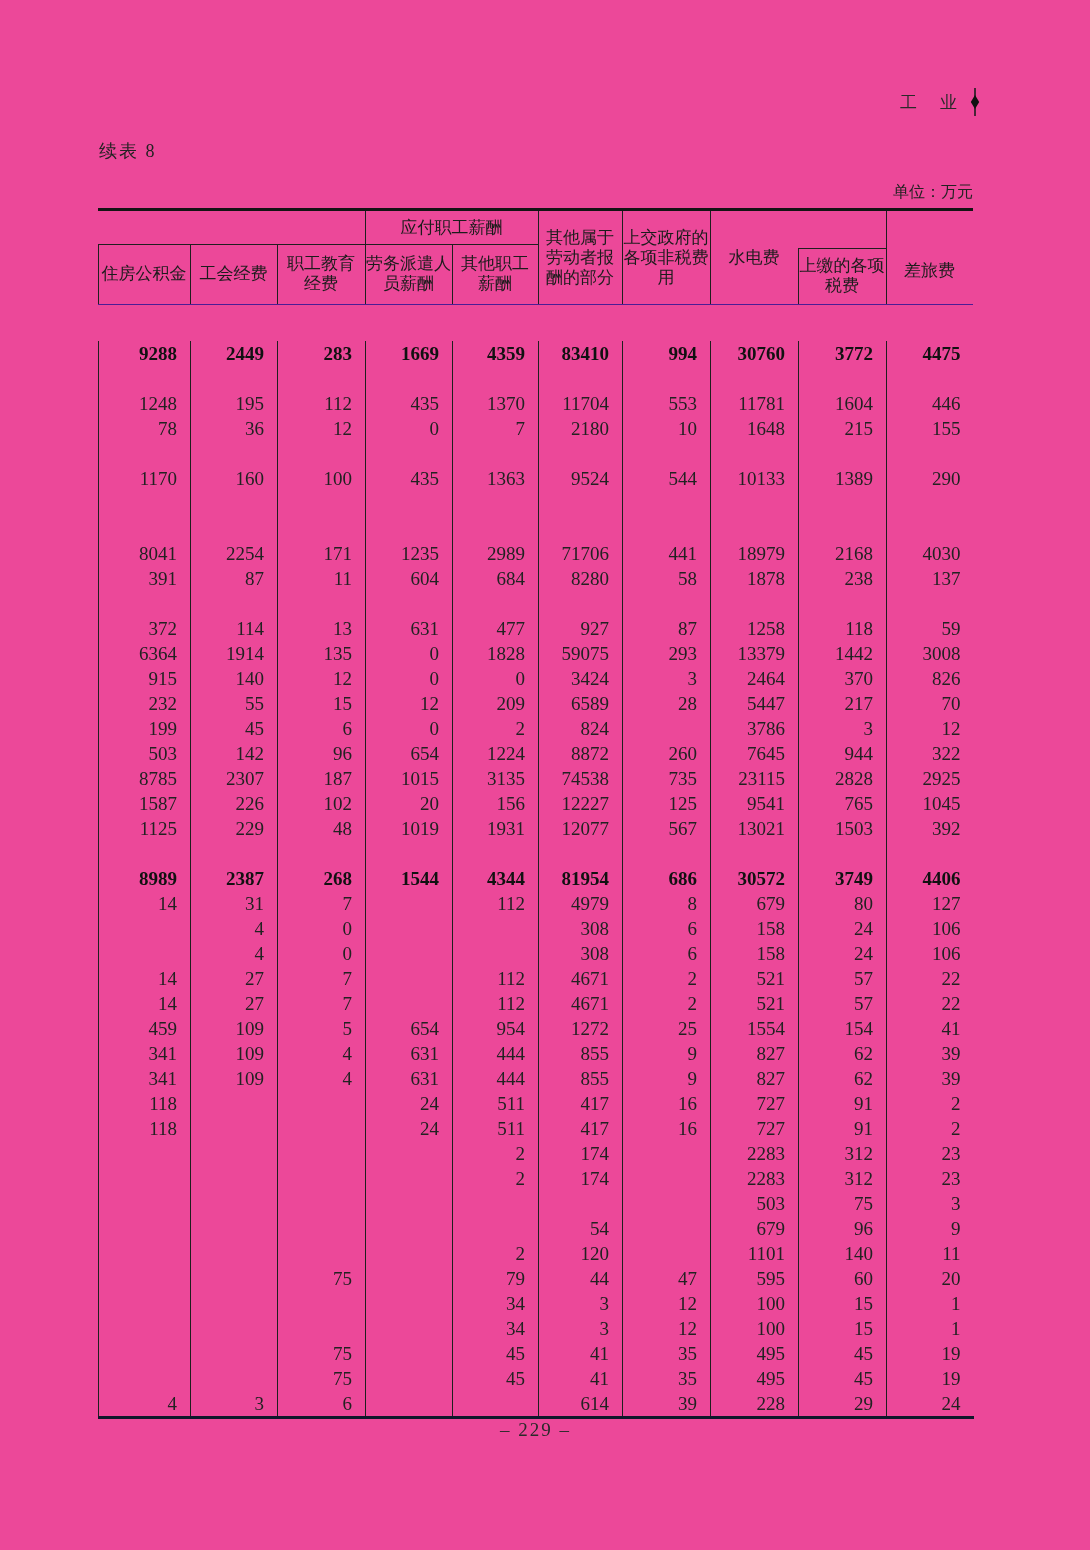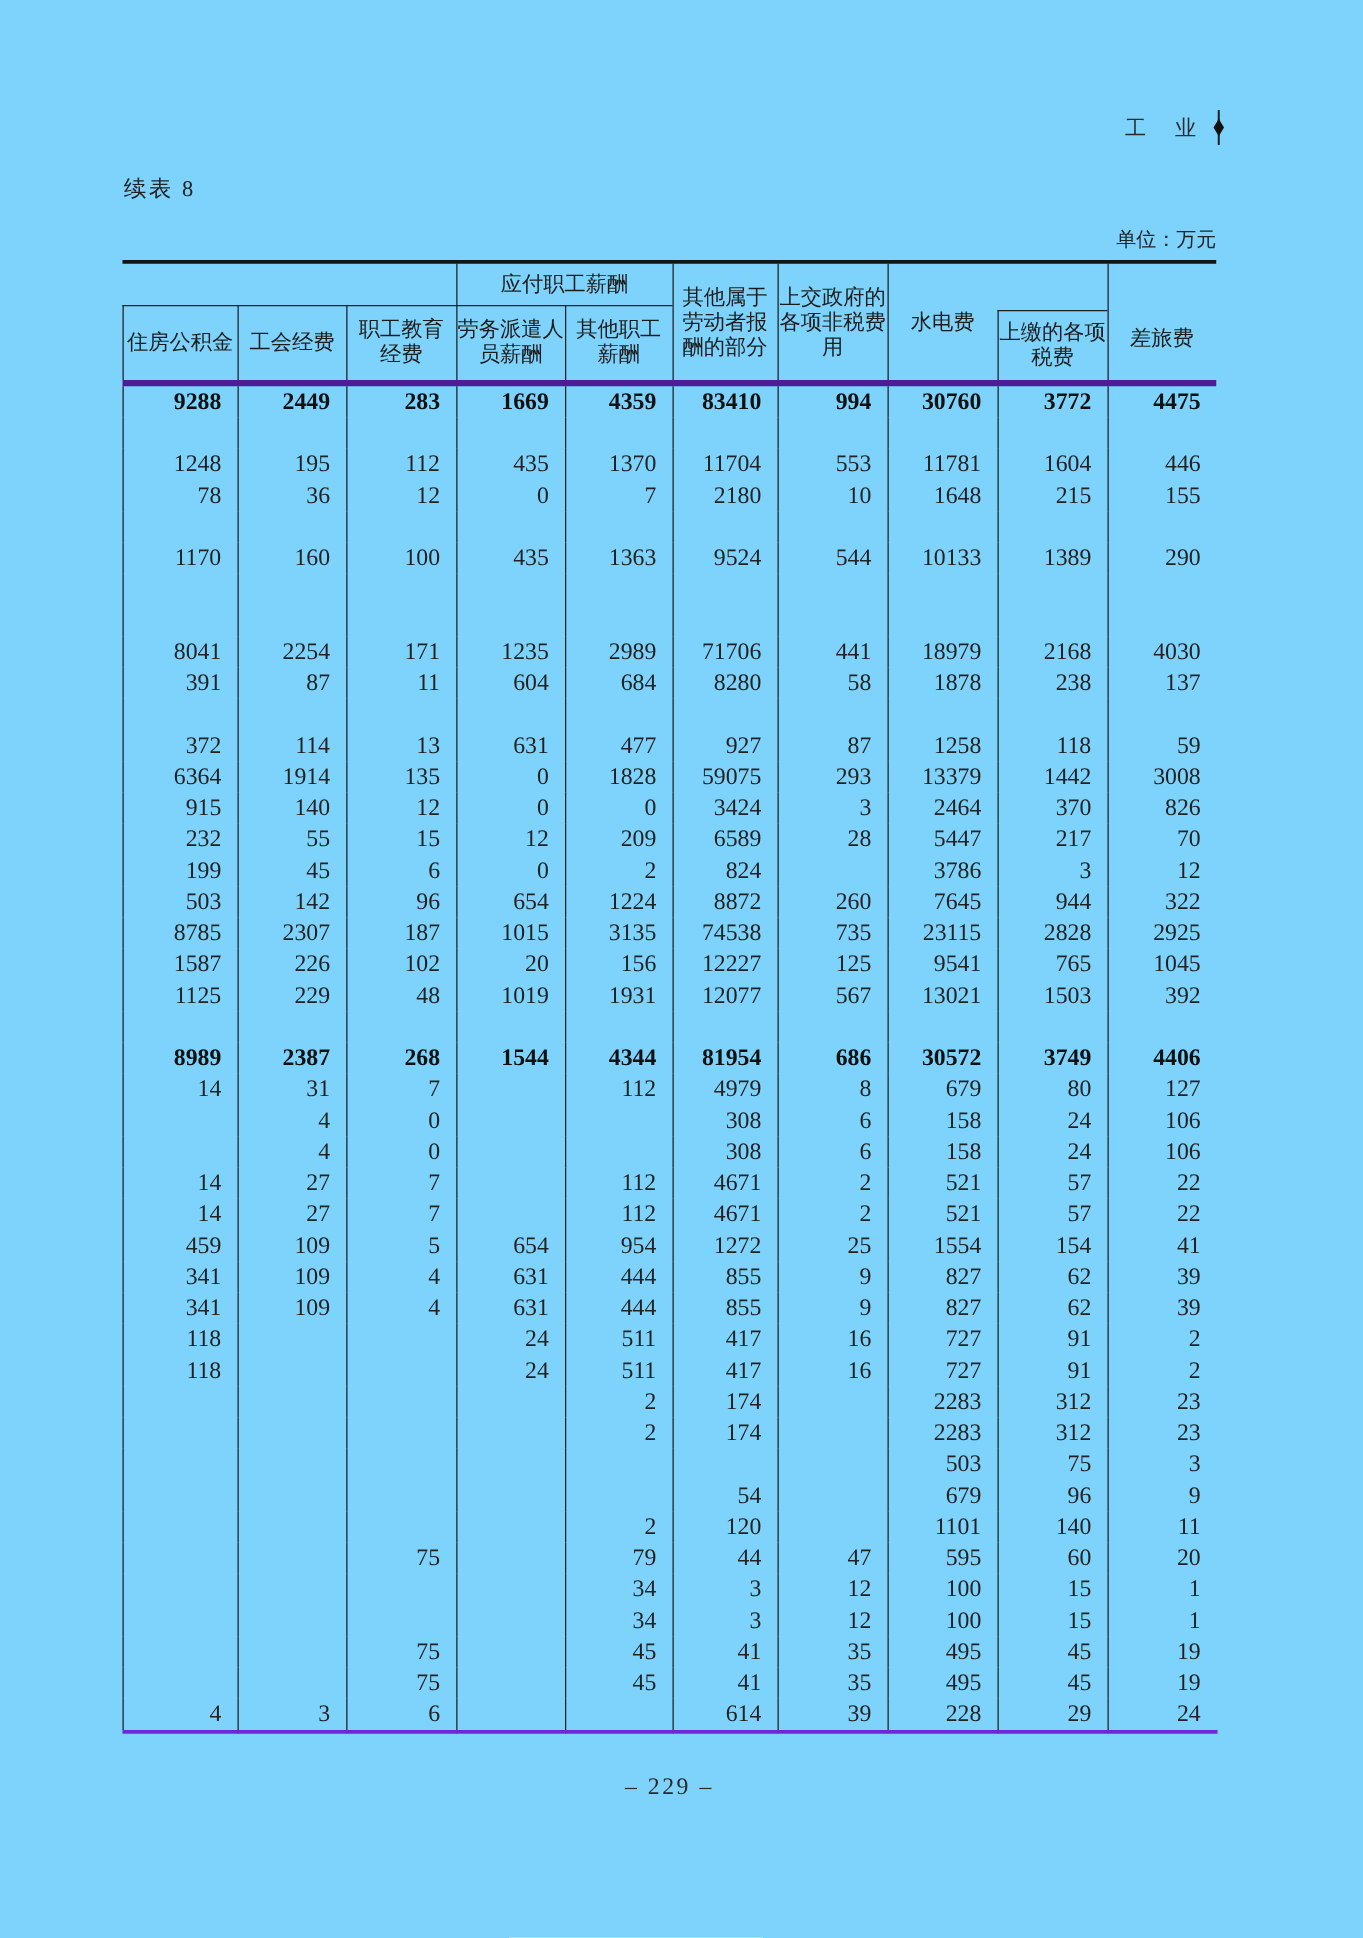--- a/index.html
+++ b/index.html
@@ -1,19 +1,19 @@
 <!DOCTYPE html>
 <html><head>
 <meta charset="utf-8">
 <style>
   html,body{margin:0;padding:0;background:#e8e8e8;}
   .page{
     position:relative;
     width:1090px;height:1550px;
-    background:#7dd3fc;
+    background:#ec4899;
     font-family:"Liberation Serif","DejaVu Serif",serif;
     color:#1e1e1e;
     overflow:hidden;
   }
   
   .running{
     position:absolute;left:900px;top:88px;height:28px;
     display:flex;align-items:center;gap:10px;
     font-size:17px;letter-spacing:3px;color:#2a2a2a;
   }
@@ -26,36 +26,37 @@
   
   .unit{
     position:absolute;left:98px;top:182px;width:875px;
     text-align:right;font-size:16px;color:#222;
   }
   
   .tablewrap{position:absolute;left:98px;top:208px;width:875px;}
   .thead{
     position:relative;height:93px;
     border-top:3px solid #141414;
-    border-bottom:5px solid #4c1d95;
+    border-bottom:1px solid #4c1d95;
   }
   .hline,.vline{position:absolute;background:#1f1f1f;}
   .hline{height:1px;}
   .vline{width:1px;}
   .hcell{
     position:absolute;display:flex;align-items:center;justify-content:center;
     font-size:17px;line-height:20px;color:#1c1c1c;text-align:center;
   }
   .hcell .inner{display:block;}
   
   table.tbody{
     border-collapse:collapse;table-layout:fixed;
     width:875px;
     border-left:1px solid #1f1f1f;
-    border-bottom:3px solid #6d28d9;
+    border-bottom:3px solid #0f172a;
+    margin-top:36px;
   }
   table.tbody td{
     height:25px;line-height:25px;
     padding:0 13px 0 0;
     border-right:1px solid #1f1f1f;
     text-align:right;
     font-size:19px;color:#222;
     overflow:hidden;white-space:nowrap;
   }
   table.tbody td:last-child{border-right:none;}

